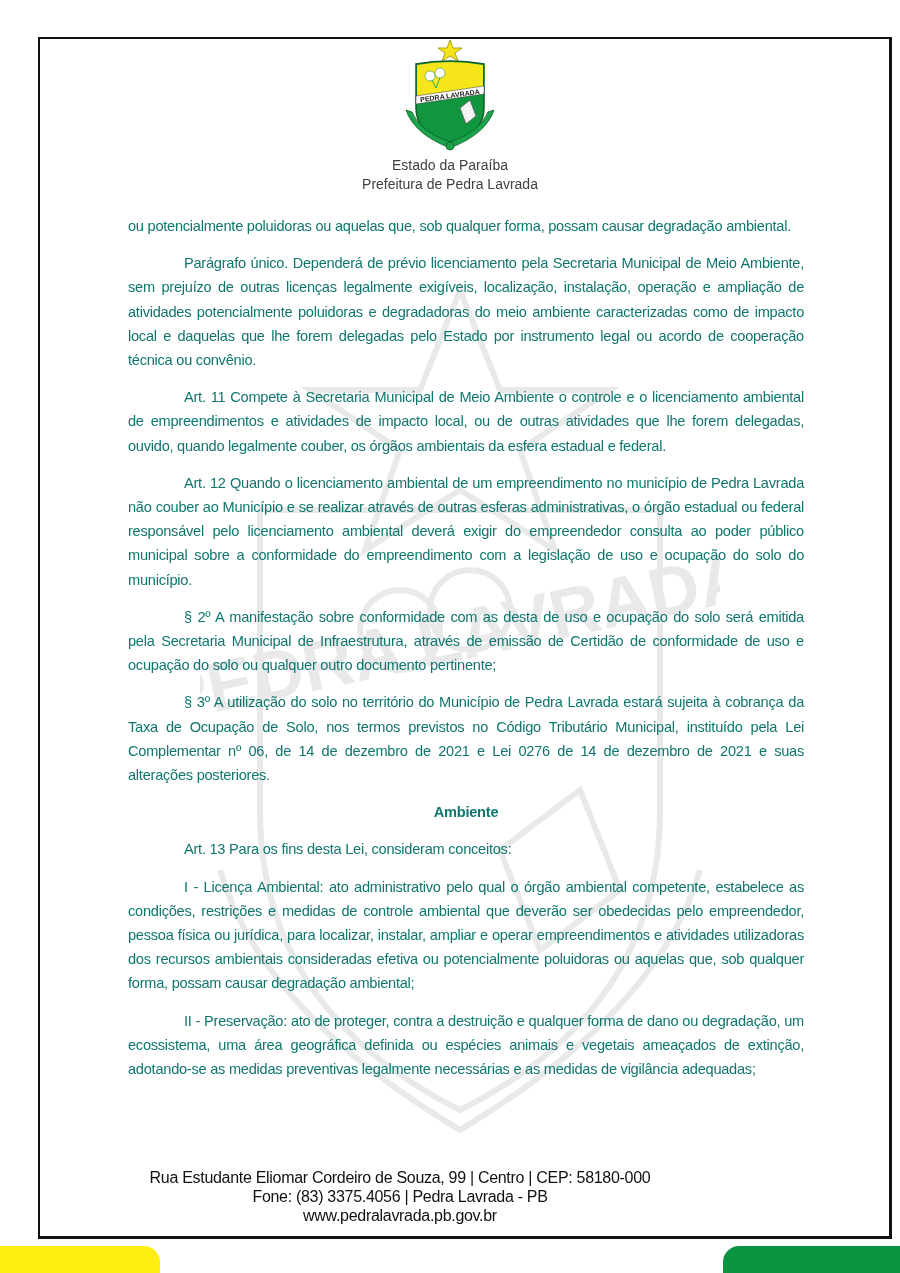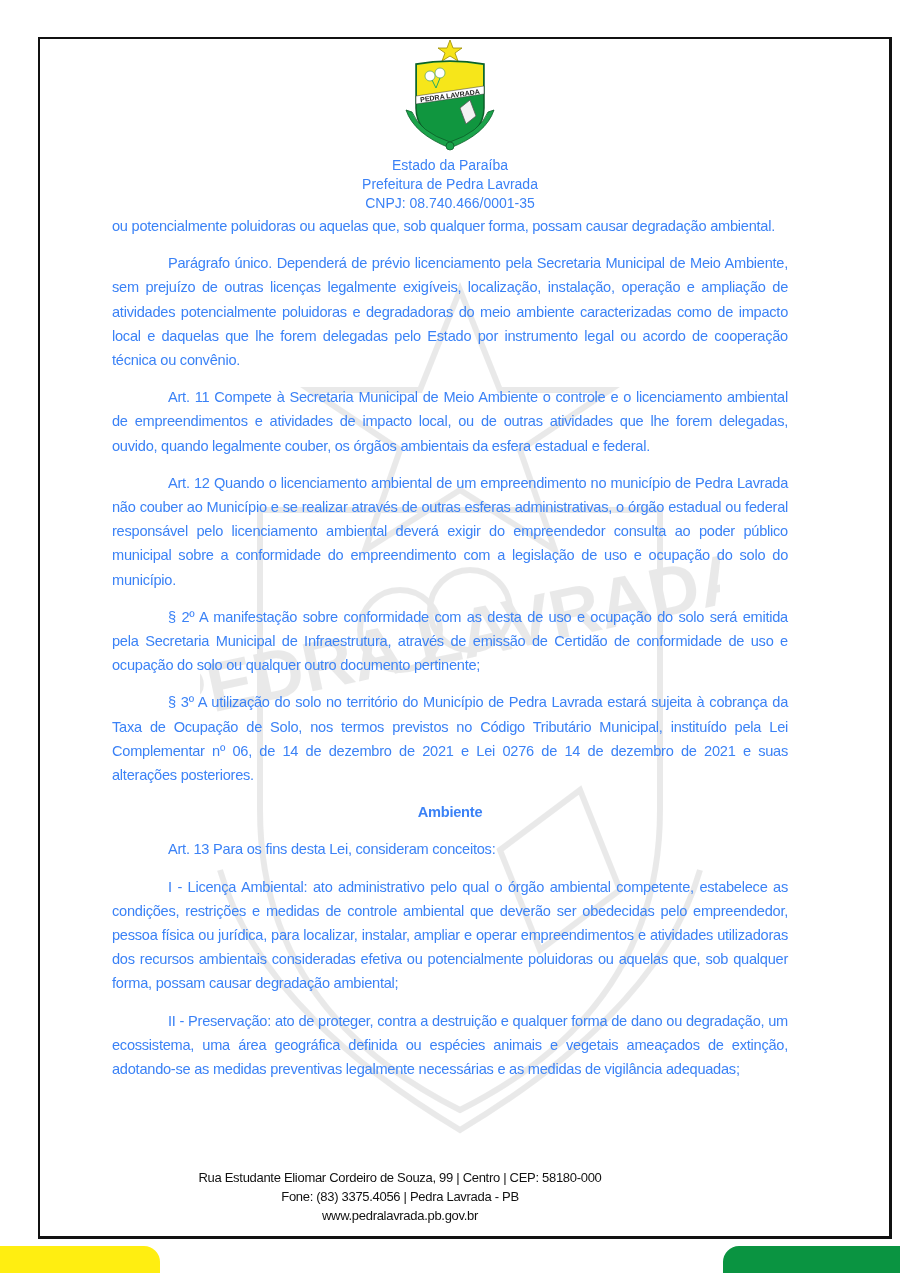--- a/index.html
+++ b/index.html
@@ -3,29 +3,29 @@
 <meta charset="utf-8">
 <style>
   html, body { margin: 0; padding: 0; background: #ffffff; }
   body { width: 900px; height: 1273px; position: relative; overflow: hidden;
          font-family: "Liberation Sans", sans-serif; color: #1a1a1a; }
   .frame { position: absolute; left: 38px; top: 37px; width: 854px; height: 1202px;
            border: 2px solid #111; box-sizing: border-box; border-right-width: 3px; border-bottom-width: 3px; }
   .watermark { position: absolute; left: 200px; top: 250px; width: 520px; height: 900px; opacity: 0.12; pointer-events: none; }
   .header { position: absolute; left: 0; top: 38px; width: 900px; text-align: center; }
   .crest { display: block; margin: 0 auto; width: 100px; height: 118px; }
-  .hline { font-size: 14px; line-height: 19px; color: #3b82f6; }
-  .content { position: absolute; left: 112px; top: 214px; width: 676px; font-size: 14.6px;
-             line-height: 24.2px; text-align: justify; color: #3b82f6; font-family: "Liberation Sans Narrow", "Liberation Sans", sans-serif; letter-spacing: -0.25px; }
+  .hline { font-size: 14px; line-height: 19px; color: #404040; }
+  .content { position: absolute; left: 128px; top: 214px; width: 676px; font-size: 14.6px;
+             line-height: 24.2px; text-align: justify; color: #0f766e; font-family: "Liberation Sans Narrow", "Liberation Sans", sans-serif; letter-spacing: -0.25px; }
   .content p { margin: 0 0 13px 0; }
   .content p.ind { text-indent: 56px; }
   .content p.center { text-align: center; font-weight: bold; }
   .content b { font-weight: normal; }
   .footer { position: absolute; left: 0; top: 1168px; width: 800px; text-align: center;
-            font-size: 13px; line-height: 19px; color: #111; letter-spacing: -0.3px; }
+            font-size: 16px; line-height: 19px; color: #111; letter-spacing: -0.3px; }
   .bar-yellow { position: absolute; left: 0; top: 1246px; width: 160px; height: 27px; background: #ffee11;
                 border-top-right-radius: 16px; }
   .bar-green { position: absolute; left: 723px; top: 1246px; width: 177px; height: 27px; background: #0a9441;
                border-top-left-radius: 16px; }
 </style>
 </head>
 <body>
 
 <div class="frame"></div>
 
@@ -50,21 +50,20 @@
     <text x="50" y="60" text-anchor="middle" font-size="7" font-weight="bold" fill="#222" transform="rotate(-8 50 58)" font-family="Liberation Sans, sans-serif">PEDRA LAVRADA</text>
     <circle cx="30" cy="38" r="5" fill="#fff" stroke="#6a6" stroke-width="0.8"></circle>
     <circle cx="40" cy="35" r="5" fill="#fff" stroke="#6a6" stroke-width="0.8"></circle>
     <path d="M32 42 L36 50 L40 40" stroke="#2a6" stroke-width="1" fill="none"></path>
     <path d="M60 70 L70 62 L76 78 L66 86 Z" fill="#f2f2f2" stroke="#555" stroke-width="0.8"></path>
     <path d="M6 72 Q14 96 50 110 Q86 96 94 72 L88 74 Q80 94 50 104 Q20 94 12 74 Z" fill="#1aa34a" stroke="#0b5e28" stroke-width="0.8"></path>
     <circle cx="50" cy="108" r="4" fill="#1aa34a" stroke="#0b5e28" stroke-width="0.8"></circle>
   </svg>
   <div class="hline">Estado da Paraíba</div>
   <div class="hline">Prefeitura de Pedra Lavrada</div>
-  <div class="hline">CNPJ: 08.740.466/0001-35</div>
 </div>
 
 <div class="content">
   <p>ou potencialmente poluidoras ou aquelas que, sob qualquer forma, possam causar degradação ambiental.</p>
   <p class="ind">Parágrafo único. Dependerá de prévio licenciamento pela Secretaria Municipal de Meio Ambiente, sem prejuízo de outras licenças legalmente exigíveis, localização, instalação, operação e ampliação de atividades potencialmente poluidoras e degradadoras do meio ambiente caracterizadas como de impacto local e daquelas que lhe forem delegadas pelo Estado por instrumento legal ou acordo de cooperação técnica ou convênio.</p>
   <p class="ind"><b>Art. 11</b><span> Compete à Secretaria Municipal de Meio Ambiente o controle e o licenciamento ambiental de empreendimentos e atividades de impacto local, ou de outras atividades que lhe forem delegadas, ouvido, quando legalmente couber, os órgãos ambientais da esfera estadual e federal.</span></p>
   <p class="ind"><b>Art. 12</b><span> Quando o licenciamento ambiental de um empreendimento no município de Pedra Lavrada não couber ao Município e se realizar através de outras esferas administrativas, o órgão estadual ou federal responsável pelo licenciamento ambiental deverá exigir do empreendedor consulta ao poder público municipal sobre a conformidade do empreendimento com a legislação de uso e ocupação do solo do município.</span></p>
   <p class="ind">§ 2º A manifestação sobre conformidade com as desta de uso e ocupação do solo será emitida pela Secretaria Municipal de Infraestrutura, através de emissão de Certidão de conformidade de uso e ocupação do solo ou qualquer outro documento pertinente;</p>
   <p class="ind">§ 3º A utilização do solo no território do Município de Pedra Lavrada estará sujeita à cobrança da Taxa de Ocupação de Solo, nos termos previstos no Código Tributário Municipal, instituído pela Lei Complementar nº 06, de 14 de dezembro de 2021 e Lei 0276 de 14 de dezembro de 2021 e suas alterações posteriores.</p>
   <p class="center">Ambiente</p>

